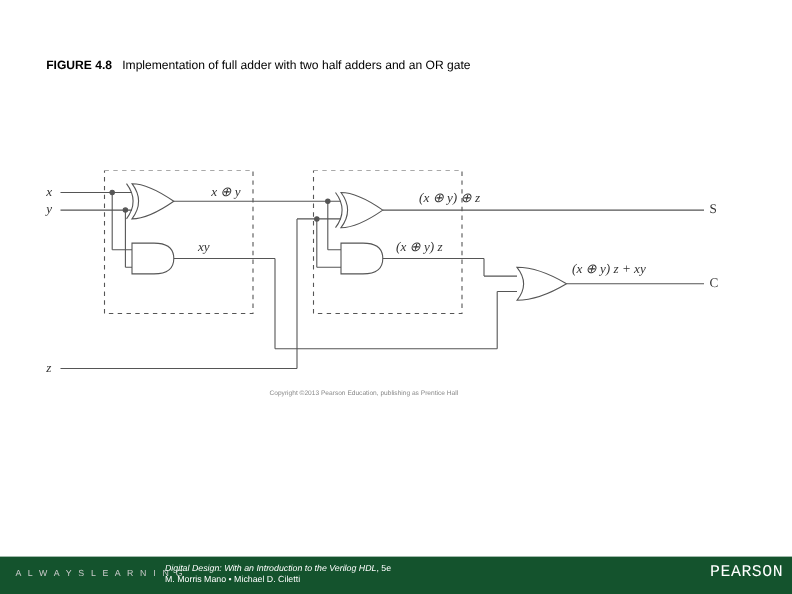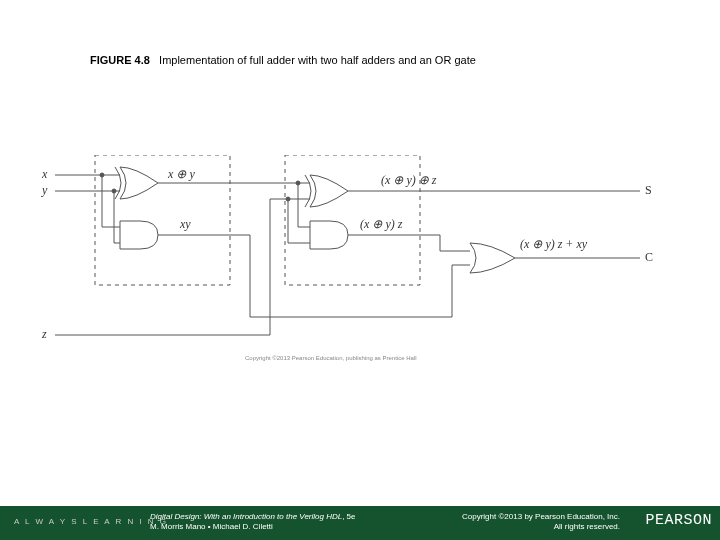--- a/index.html
+++ b/index.html
@@ -12,21 +12,21 @@
     position: relative;
     overflow: hidden;
   }
   .figure-caption {
     position: absolute;
     top: 54px;
     left: 42px;
     font-size: 11px;
     color: #000;
   }
-  .figure-caption b { font-weight: 700; margin-left: 48px; }
+  .figure-caption b { font-weight: 700; }
 
   .diagram {
     position: absolute;
     top: 155px;
     left: 40px;
     width: 620px;
     height: 220px;
   }
 
   .lbl {
@@ -158,35 +158,31 @@
         <path d="M430,88 Q450,88 475,103 Q450,118 430,118 Q442,103 430,88 Z"></path>
       </g>
       <line x1="475" y1="103" x2="600" y2="103"></line>
     </g>
   </svg>
 
   
   <span class="lbl" style="left:2px; top:12px;">x</span>
   <span class="lbl" style="left:2px; top:28px;">y</span>
   <span class="lbl" style="left:2px; top:172px;">z</span>
-  <span class="lbl" style="left:128px; top:12px;">x ⊕ y</span>
+  <span class="lbl" style="left:152px; top:12px;">x ⊕ y</span>
   <span class="lbl" style="left:140px; top:62px;text-align:right;">xy</span>
   <span class="lbl" style="left:320px; top:18px;margin-left:21px;">(x ⊕ y) ⊕ z</span>
   <span class="lbl" style="left:320px; top:62px;text-align:right;">(x ⊕ y) z</span>
   <span class="lbl" style="left:480px; top:82px;">(x ⊕ y) z + xy</span>
   <span class="lbl" style="left:605px; top:28px; font-style:normal;">S</span>
   <span class="lbl" style="left:605px; top:95px; font-style:normal;">C</span>
 </div>
 
 <div class="tiny-copyright">Copyright ©2013 Pearson Education, publishing as Prentice Hall</div>
 
 <div class="footer">
   <div class="always">A L W A Y S   L E A R N I N G</div>
   <div class="center-txt">
     <span class="title">Digital Design: With an Introduction to the Verilog HDL</span><span>, 5e</span><br>
     <span>M. Morris Mano • Michael D. Ciletti</span>
   </div>
-  <div class="right-txt">
-    <span>Copyright ©2013 by Pearson Education, Inc.</span><br>
-    <span>All rights reserved.</span>
-  </div>
   <div class="logo">PEARSON</div>
 </div>
 
 </body></html>

